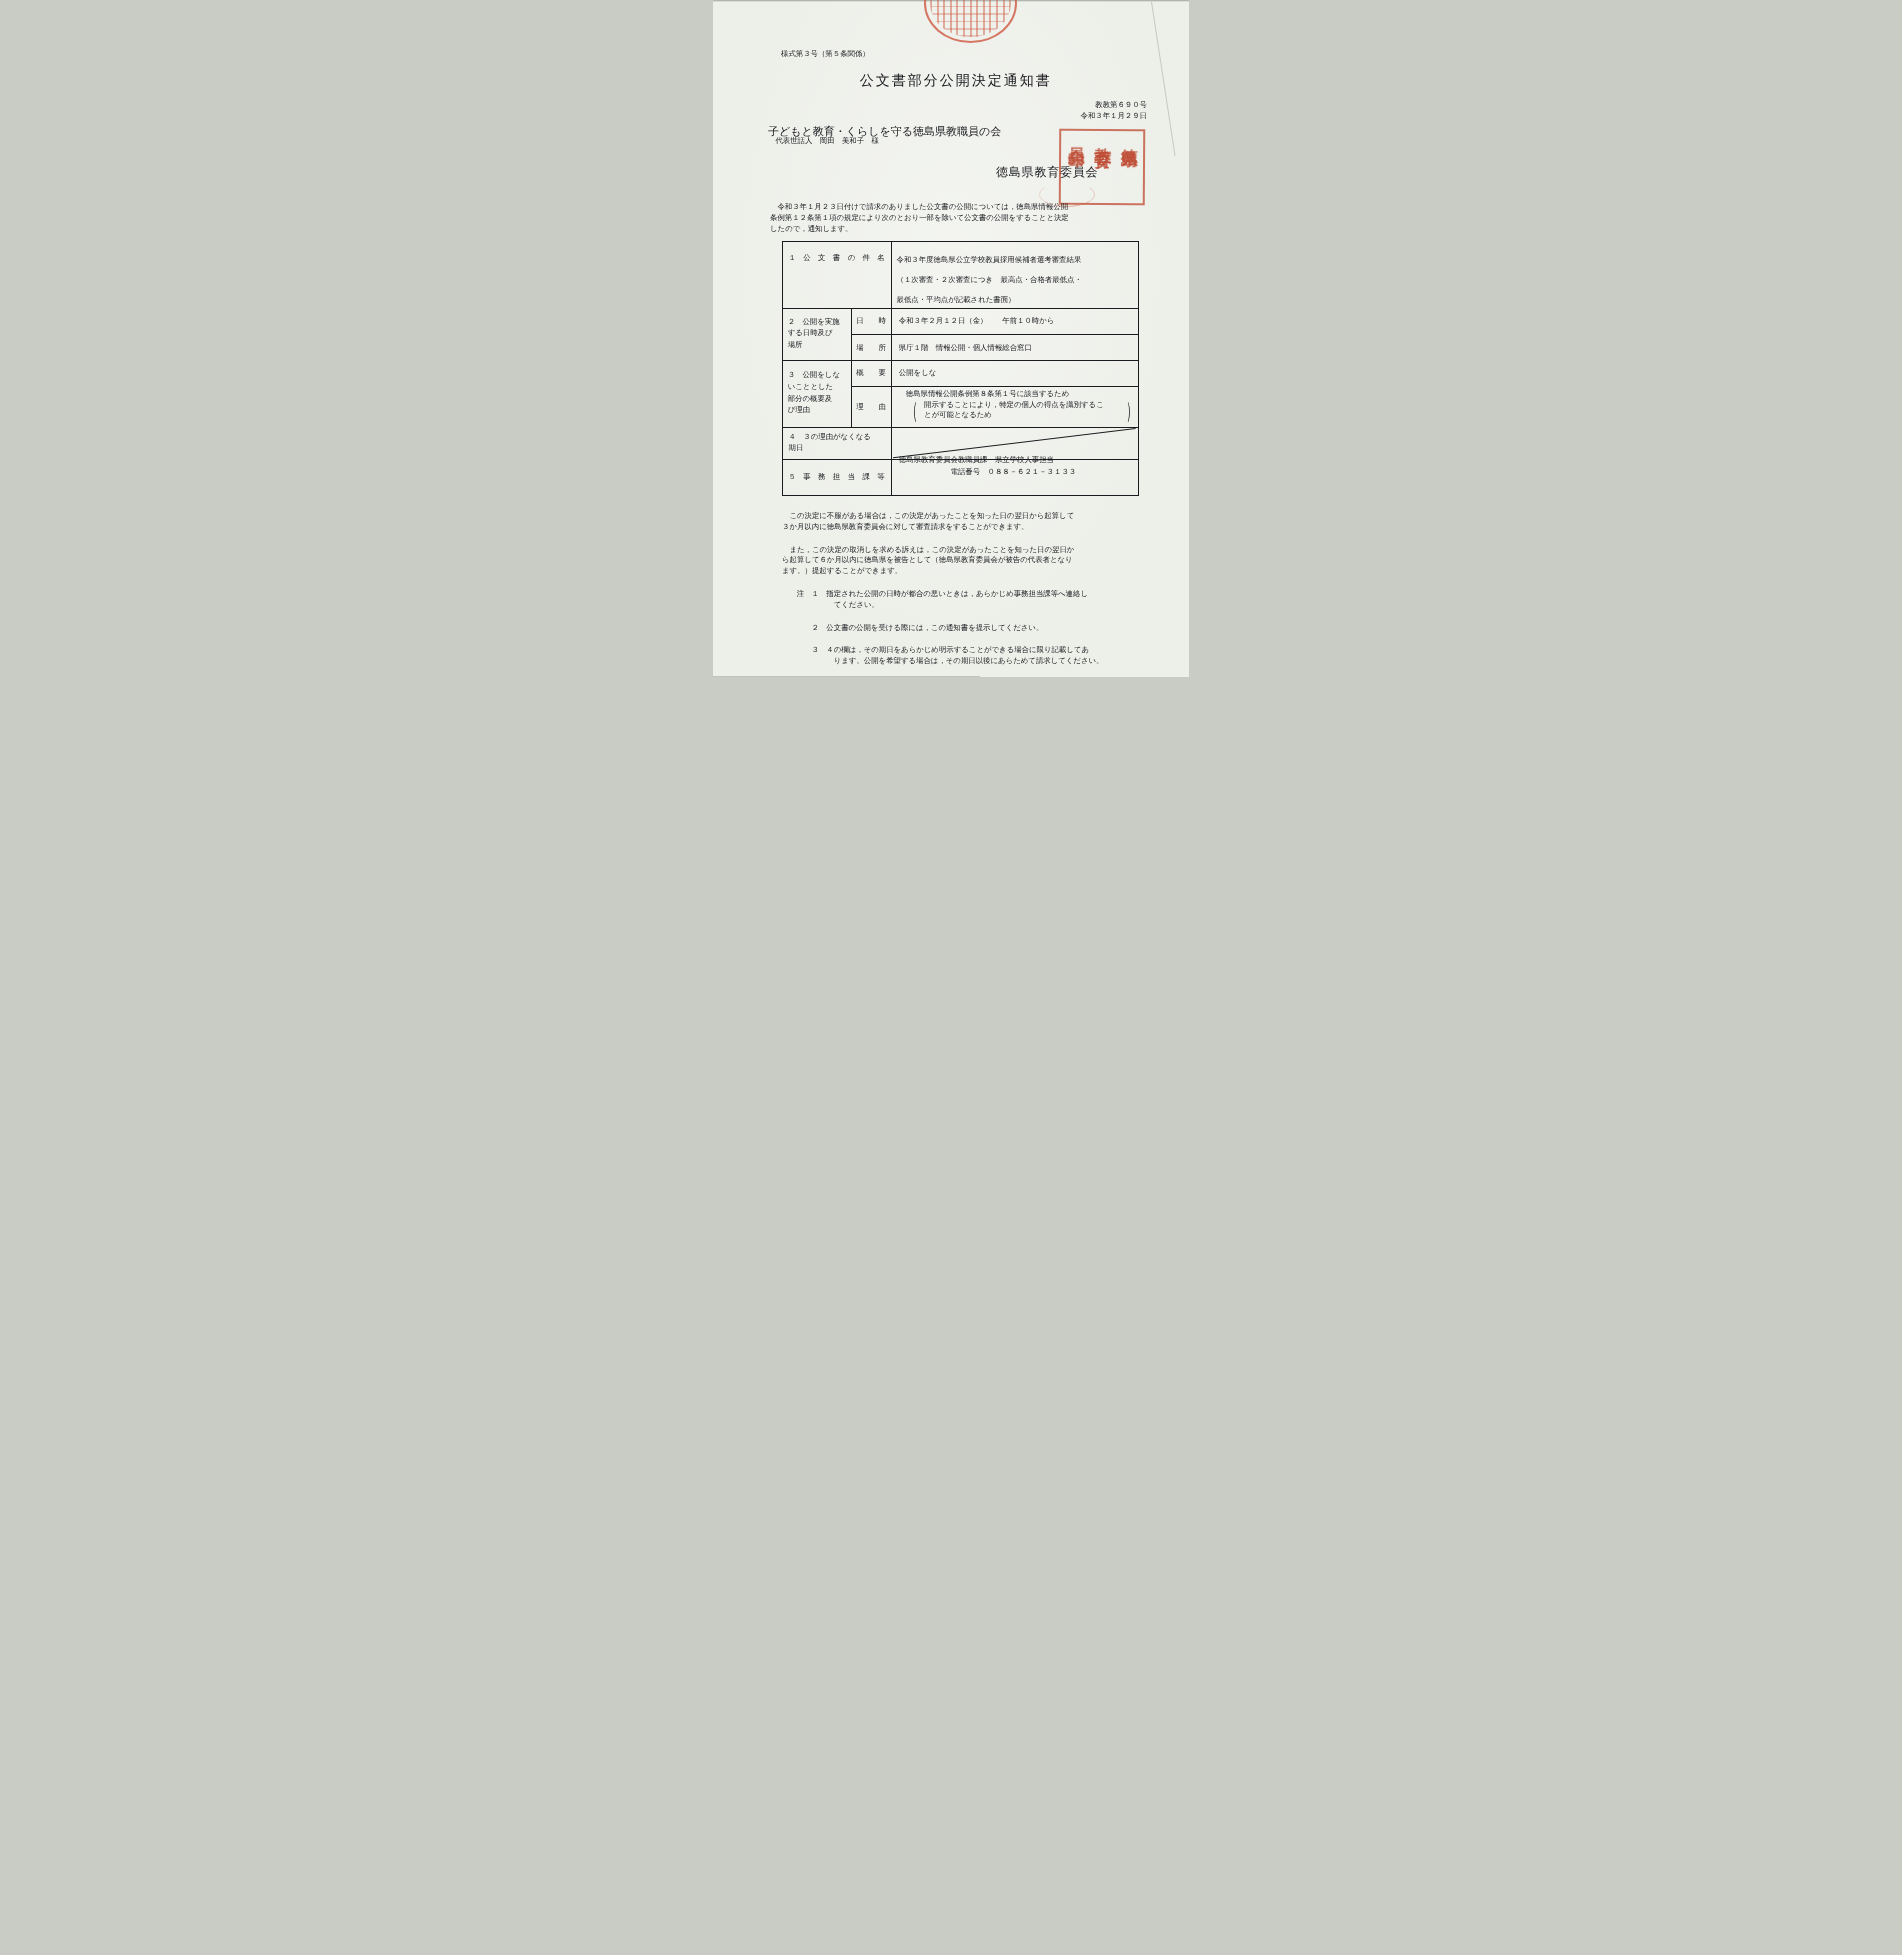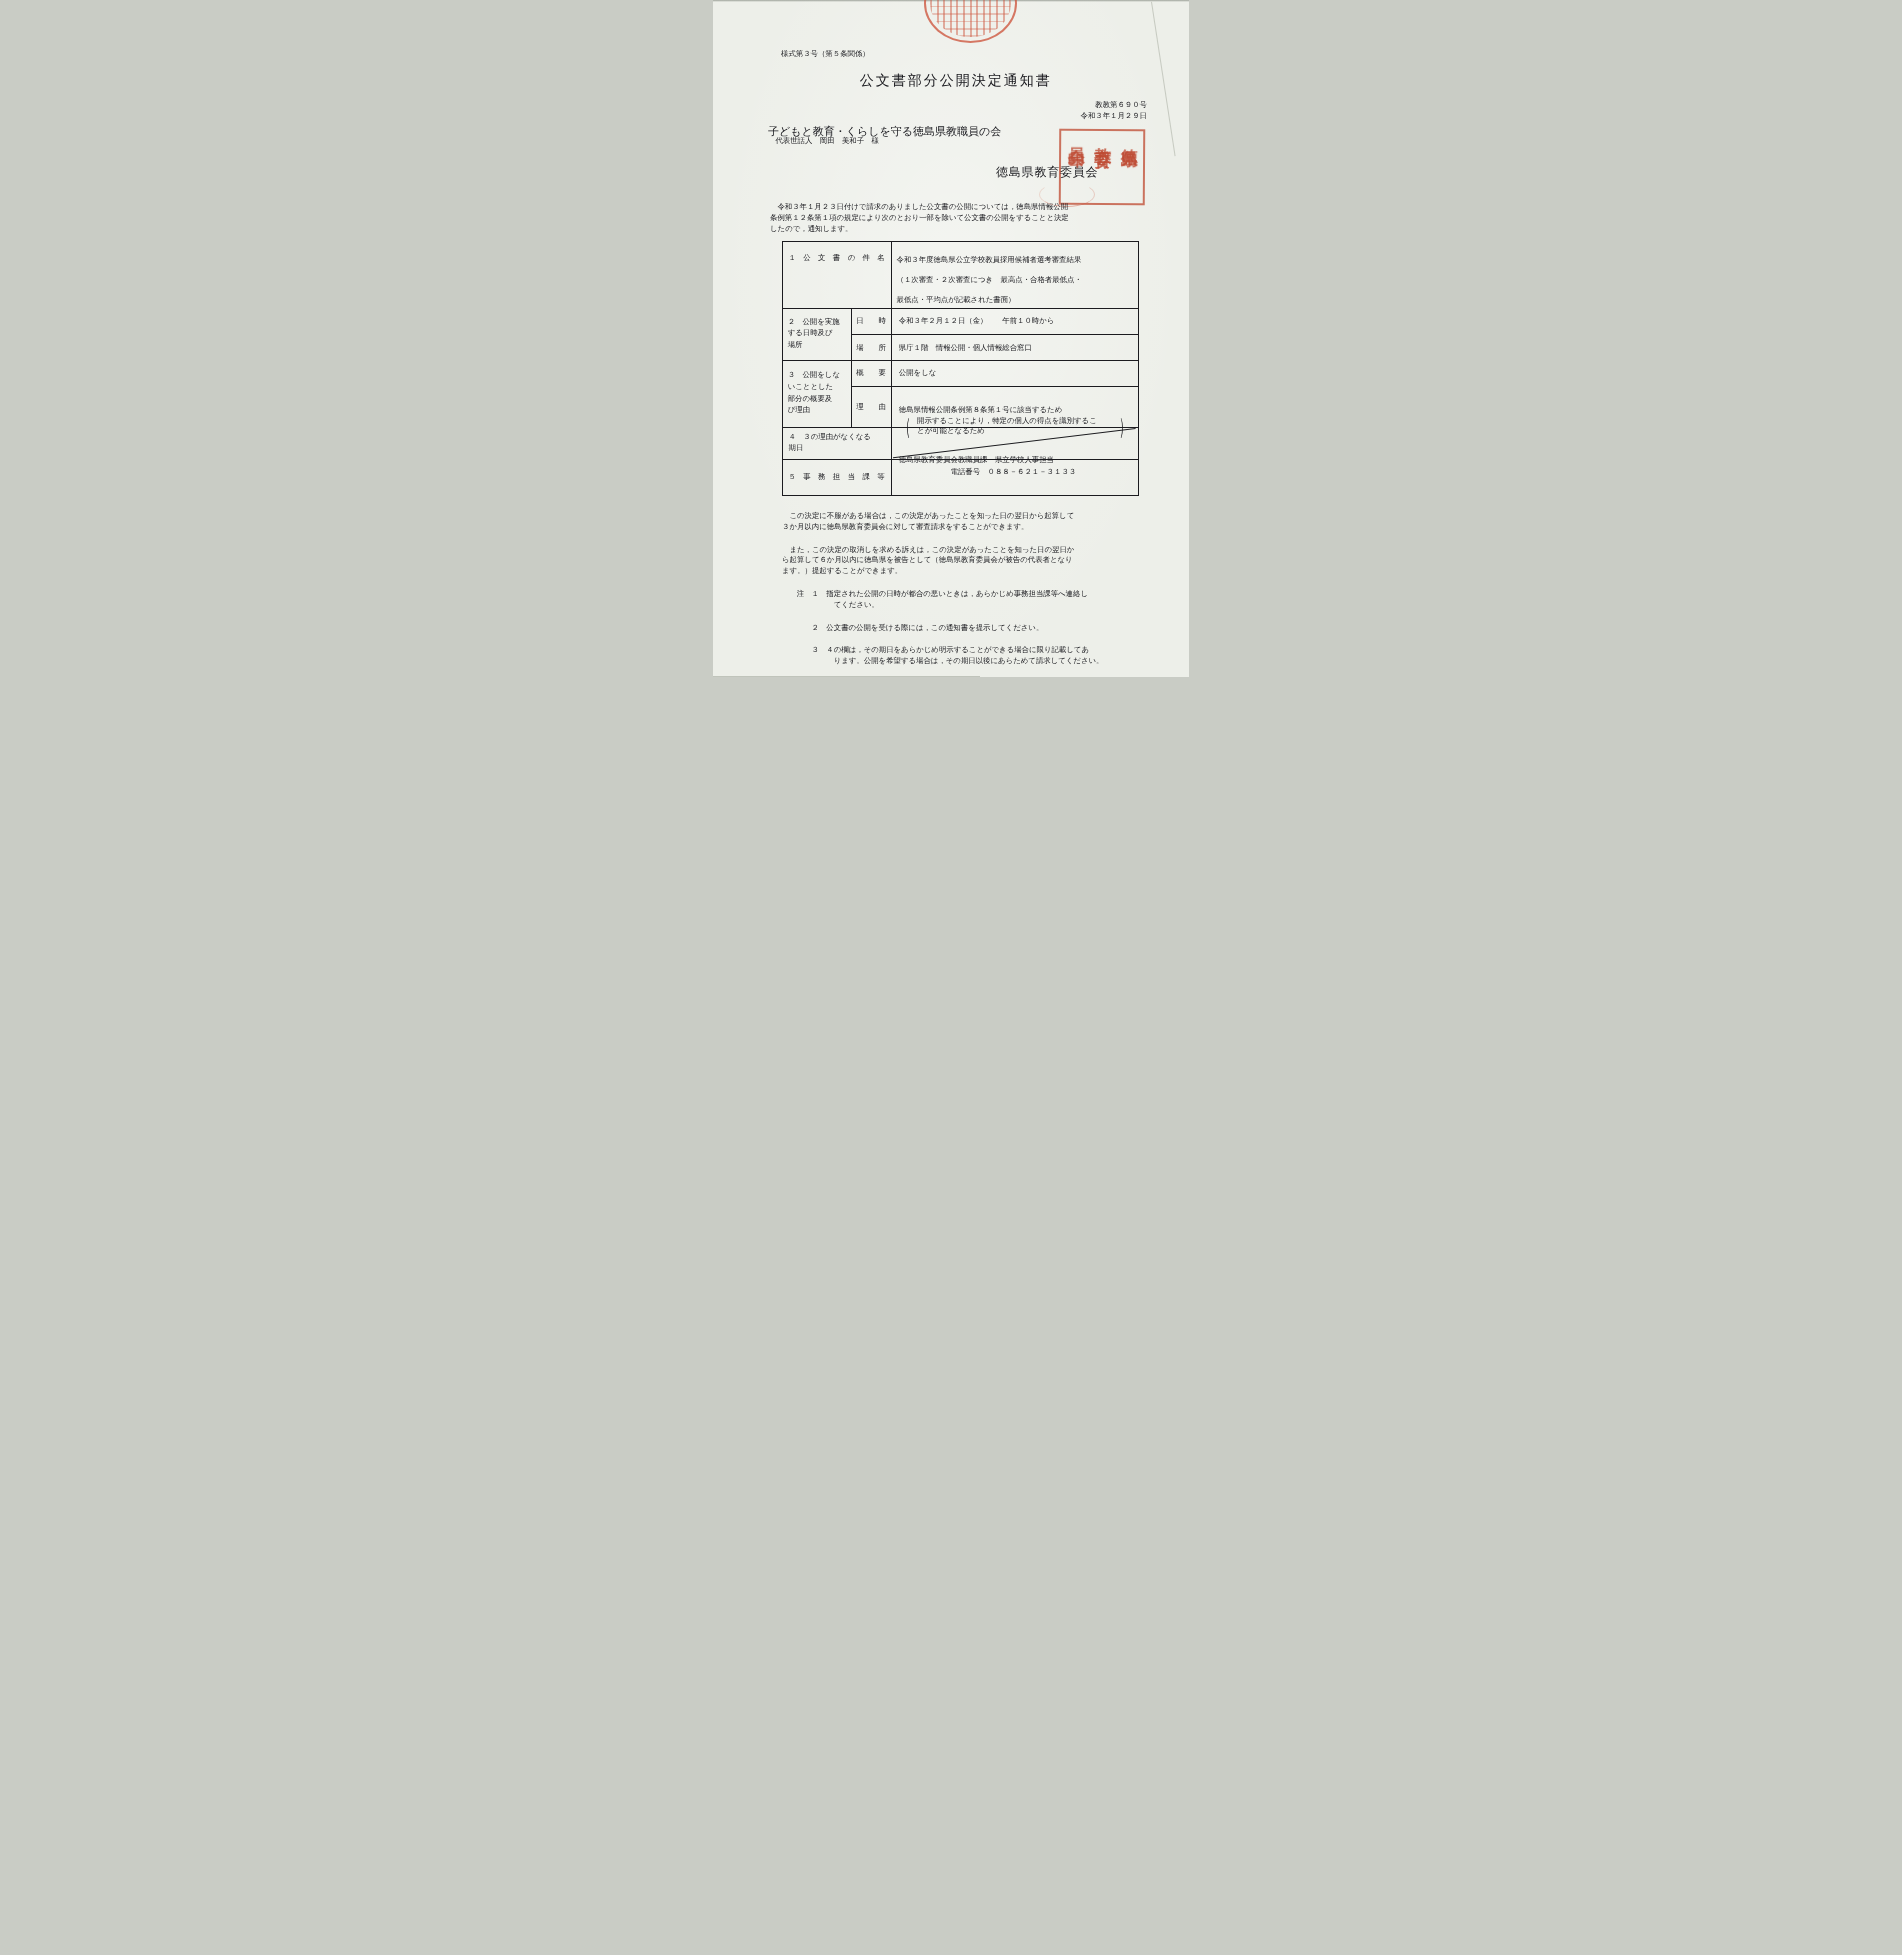--- a/index.html
+++ b/index.html
@@ -112,21 +112,21 @@
     <div class="cell hcenter" style="left:69px;top:93px;width:38px;height:25px;">場　　所</div>
     <div class="cell vcenter" style="left:108px;top:93px;width:247px;height:25px;padding-left:7.8px;">県庁１階　情報公開・個人情報総合窓口</div>
 
     <div class="cell vcenter pre" style="left:0;top:118px;width:68px;height:67px;padding-left:4.7px;line-height:11.7px;">３　公開をしな
 いこととした
 部分の概要及
 び理由</div>
     <div class="cell hcenter" style="left:69px;top:118px;width:38px;height:26px;">概　　要</div>
     <div class="cell vcenter" style="left:108px;top:118px;width:247px;height:26px;padding-left:7.8px;">公開をしな</div>
     <div class="cell hcenter" style="left:69px;top:145px;width:38px;height:40px;">理　　由</div>
-    <div class="cell" style="left:108px;top:145px;width:247px;height:40px;padding:2px 0 0 3.1px;line-height:10.2px;margin-top:16px;">
+    <div class="cell" style="left:115px;top:145px;width:247px;height:40px;padding:2px 0 0 3.1px;line-height:10.2px;">
       <div style="padding-left:4.7px;">徳島県情報公開条例第８条第１号に該当するため</div>
       <div class="reason-row">
         <span class="bigparen">（</span>
         <span class="pre" style="line-height:10.2px;">開示することにより，特定の個人の得点を識別するこ
 とが可能となるため</span>
         <span class="bigparen close">）</span>
       </div>
     </div>
 
     <div class="cell pre" style="left:0;top:185px;width:108px;height:32px;padding:4.7px 0 0 5.5px;line-height:11.7px;">４　３の理由がなくなる

